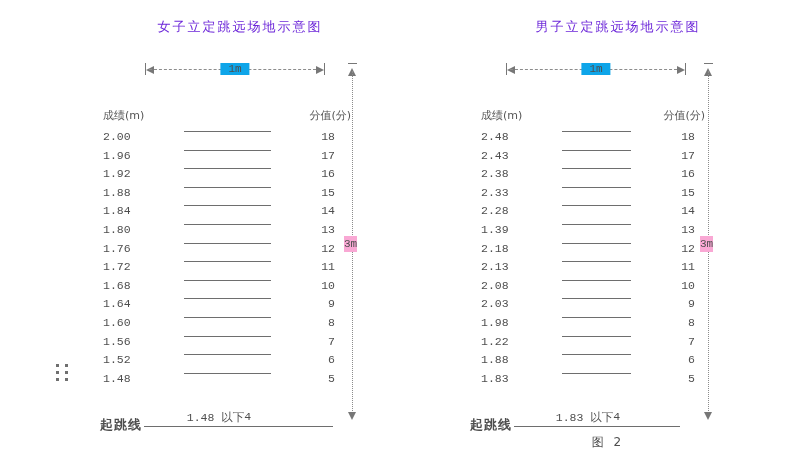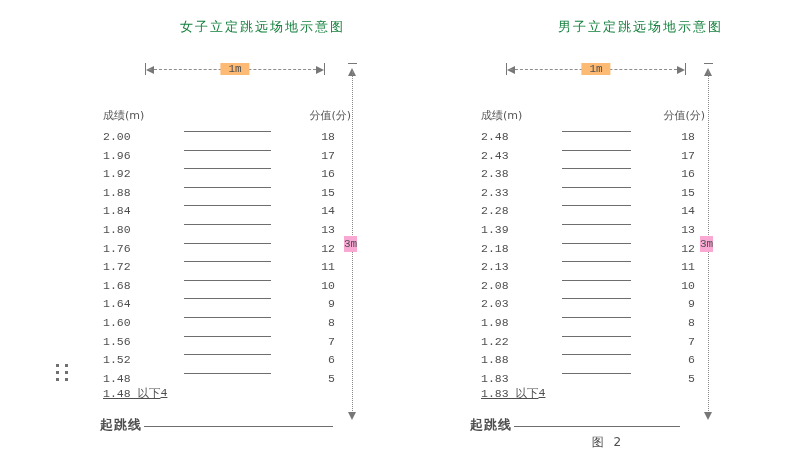--- a/index.html
+++ b/index.html
@@ -5,37 +5,37 @@
   html,body { margin:0; padding:0; background:#ffffff; }
   .canvas {
     position:relative; width:785px; height:476px; background:#ffffff;
     font-family:"DejaVu Sans", sans-serif; color:#4e4e4e; overflow:hidden;
   }
   .diagram { position:absolute; top:14px; width:270px; height:452px; }
   .d1 { left:100px; }
   .d2 { left:435px;margin-left:43px; }
 
   .d-title {
-    position:absolute; top:4px; left:35px; width:210px; text-align:right;
-    font-size:13px; letter-spacing:2px; color:#15803d; white-space:nowrap;
+    position:absolute; top:4px; left:35px; width:210px; text-align:center;
+    font-size:13px; letter-spacing:2px; color:#6d28d9; white-space:nowrap;
   }
 
   
   .h-measure { position:absolute; top:48px; left:45px; width:180px; height:16px; }
   .d2 .h-measure { left:28px; }
   .hm-line { position:absolute; left:4px; right:4px; top:7px; border-top:1px dashed #8c8c8c; }
   .tick { position:absolute; top:1px; height:12px; width:0; border-left:1px solid #777; }
   .tick.tl { left:0; }
   .tick.tr { right:0; }
   .ah { position:absolute; top:4px; width:0; height:0; border-top:4px solid transparent; border-bottom:4px solid transparent; }
   .ah.left  { left:1px;  border-right:8px solid #777; }
   .ah.right { right:1px; border-left:8px solid #777; }
   .h-label {
     position:absolute; left:50%; top:1px; transform:translateX(-50%);
-    background:#fdba74; padding:0 8px; font-size:11px;
+    background:#0ea5e9; padding:0 8px; font-size:11px;
     font-family:"Liberation Mono", "DejaVu Sans Mono", monospace;
   }
 
   
   .v-measure { position:absolute; top:54px; left:246px; width:14px; height:352px; }
   .d2 .v-measure { left:224px; }
   .vm-line { position:absolute; top:3px; bottom:3px; left:6px; border-left:1px dotted #8c8c8c; }
   .vtick { position:absolute; top:-5px; left:2px; width:9px; border-top:1px solid #777; }
   .vah { position:absolute; left:2px; width:0; height:0; border-left:4px solid transparent; border-right:4px solid transparent; }
   .vah.up   { top:0;    border-bottom:8px solid #777; }
@@ -55,24 +55,23 @@
   .d2 .rows { width:214px; }
   .score-row {
     display:flex; height:18.6px; font-size:11.5px;
     font-family:"Liberation Mono", "DejaVu Sans Mono", monospace; color:#4e4e4e;gap:44px;
   }
   .score-row .val { width:37px; }
   .score-row .tick-line { flex:1; border-top:1px solid #6e6e6e; margin-top:1px; }
   .score-row .pts { width:20px; text-align:right; }
 
   .below-row {
-    position:absolute; top:372px; left:3px; width:232px;
-    display:flex; justify-content:flex-start; font-size:11.5px;
+    position:absolute; top:396px; left:3px; width:232px;
+    display:flex; justify-content:center; font-size:11.5px;
     font-family:"Liberation Mono", "DejaVu Sans", monospace;
-    text-decoration:underline;
   }
   .d2 .below-row { width:214px; }
 
   .takeoff { position:absolute; top:402px; left:0; width:233px; display:flex; align-items:center; font-size:13px;font-weight:bold; }
   .d2 .takeoff { left:-8px; width:210px; }
   .takeoff-label { letter-spacing:1px; white-space:nowrap; margin-right:2px; }
   .solid-line { flex:1; border-top:1.5px solid #6e6e6e; margin-top:2px; }
 
   .caption { position:absolute; top:420px; left:25px; width:210px; text-align:center; font-size:12px; letter-spacing:3px; }
 

